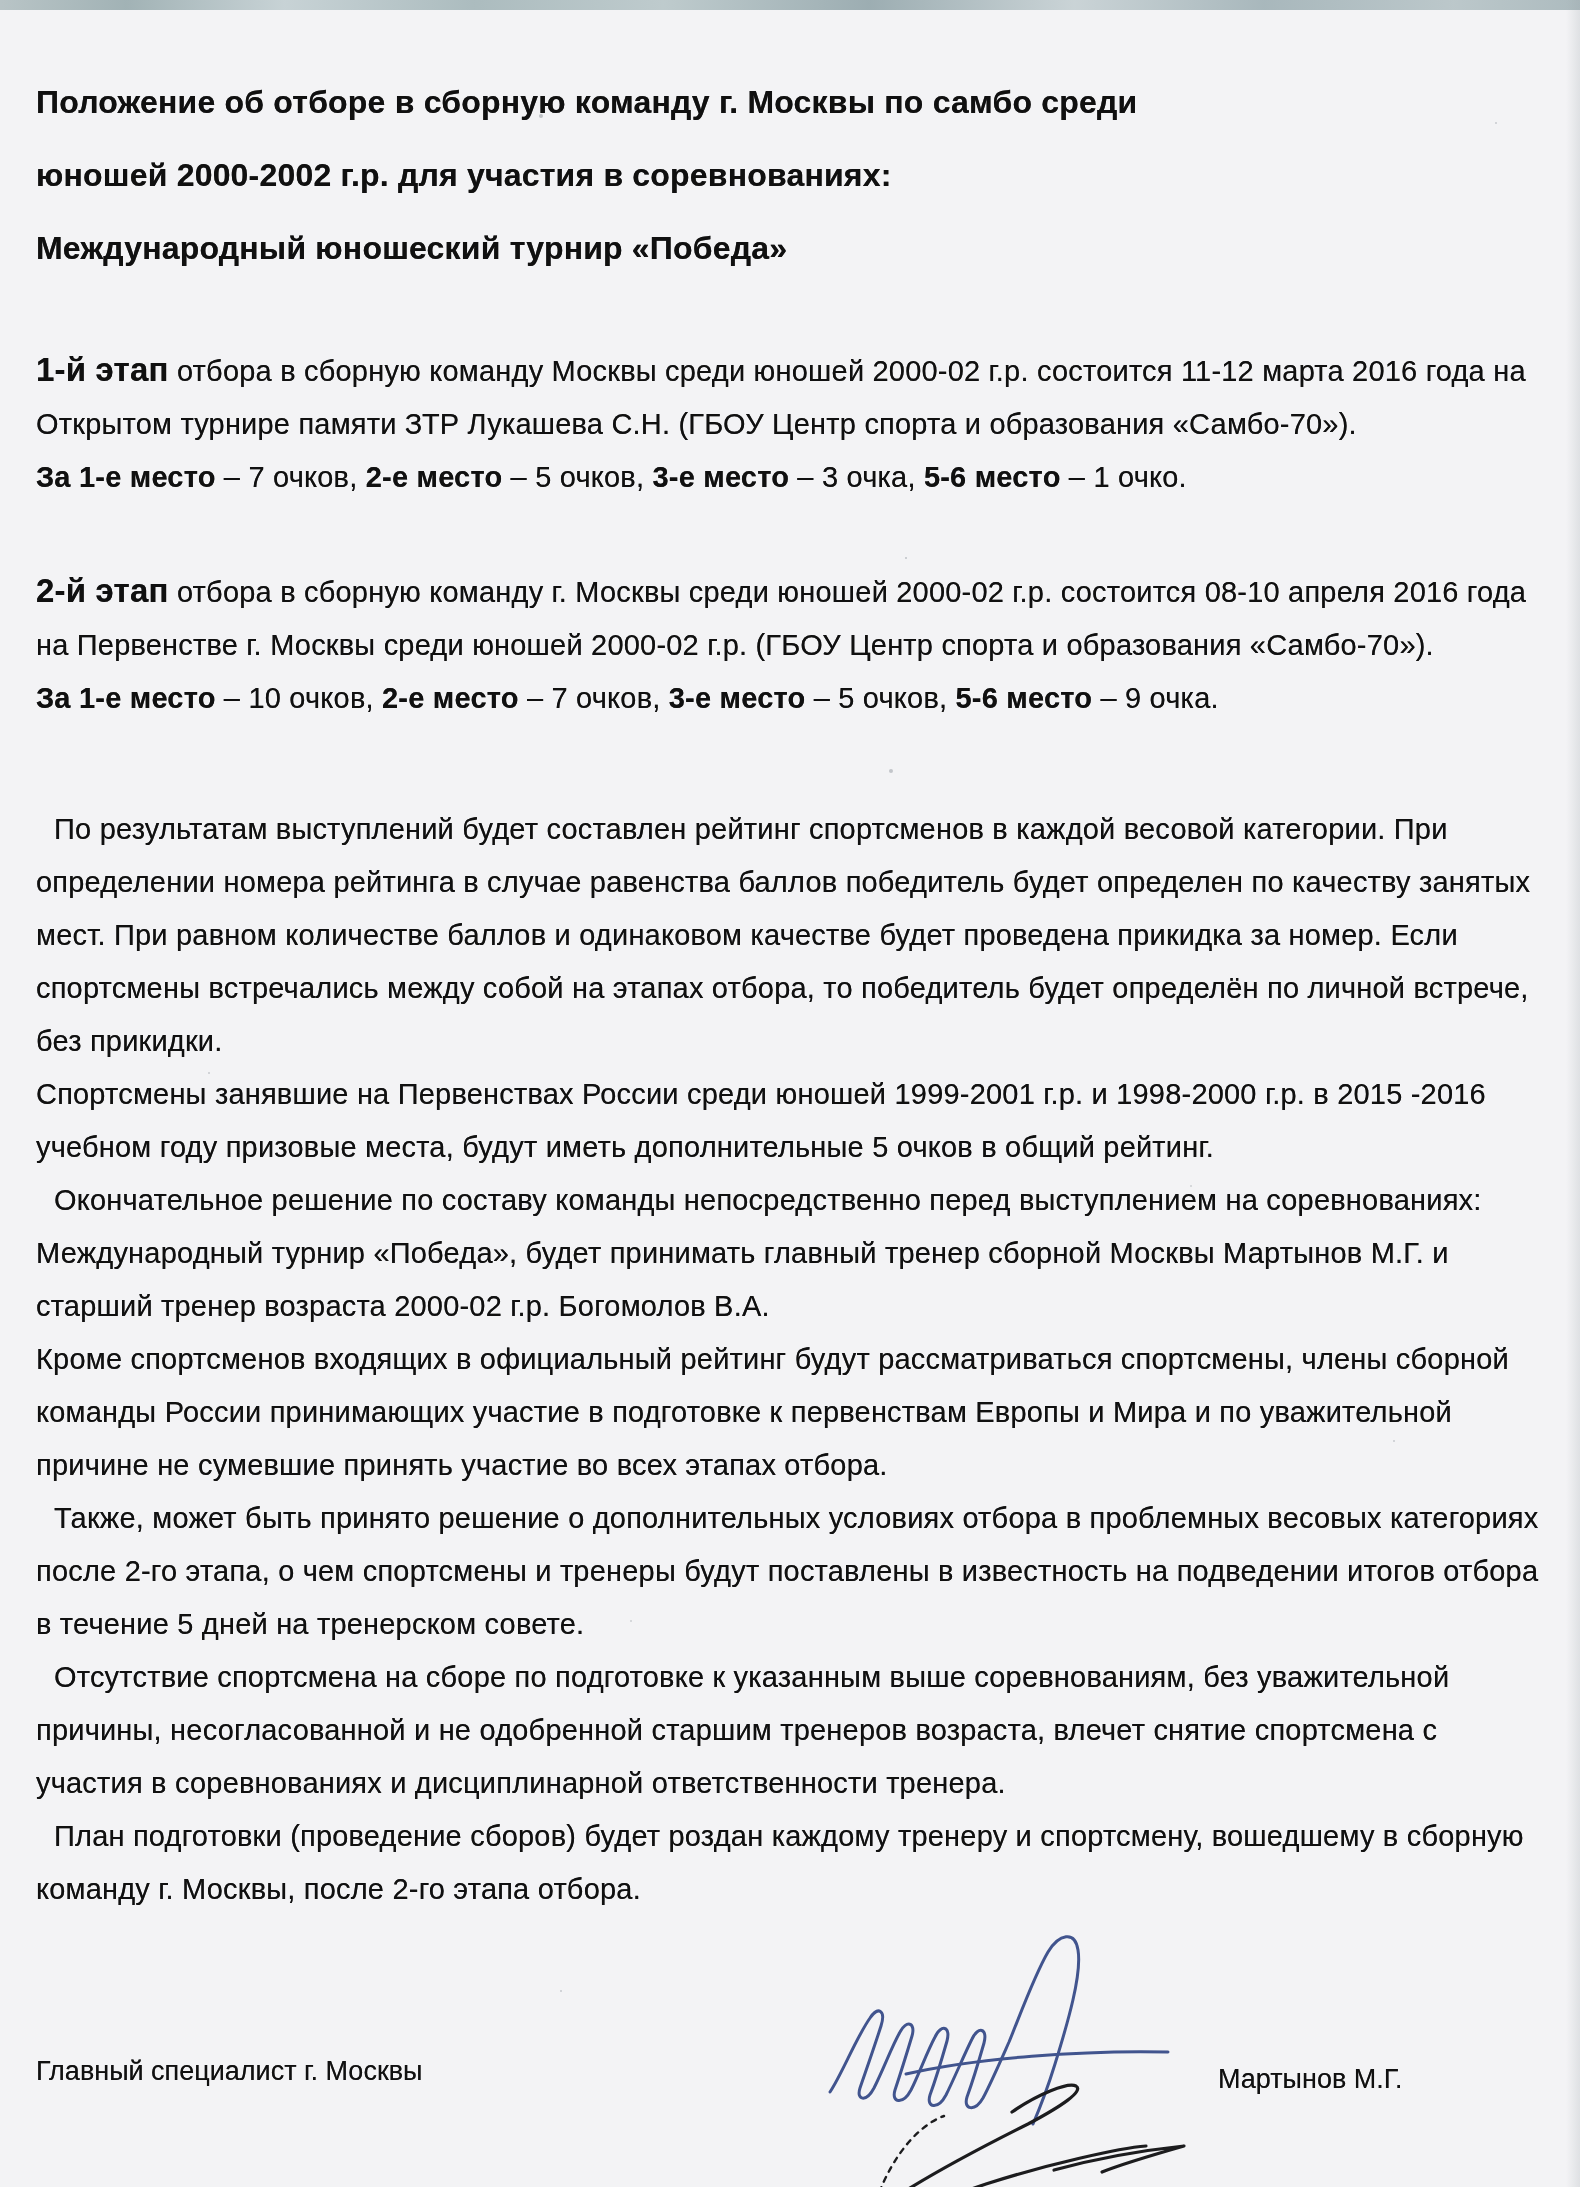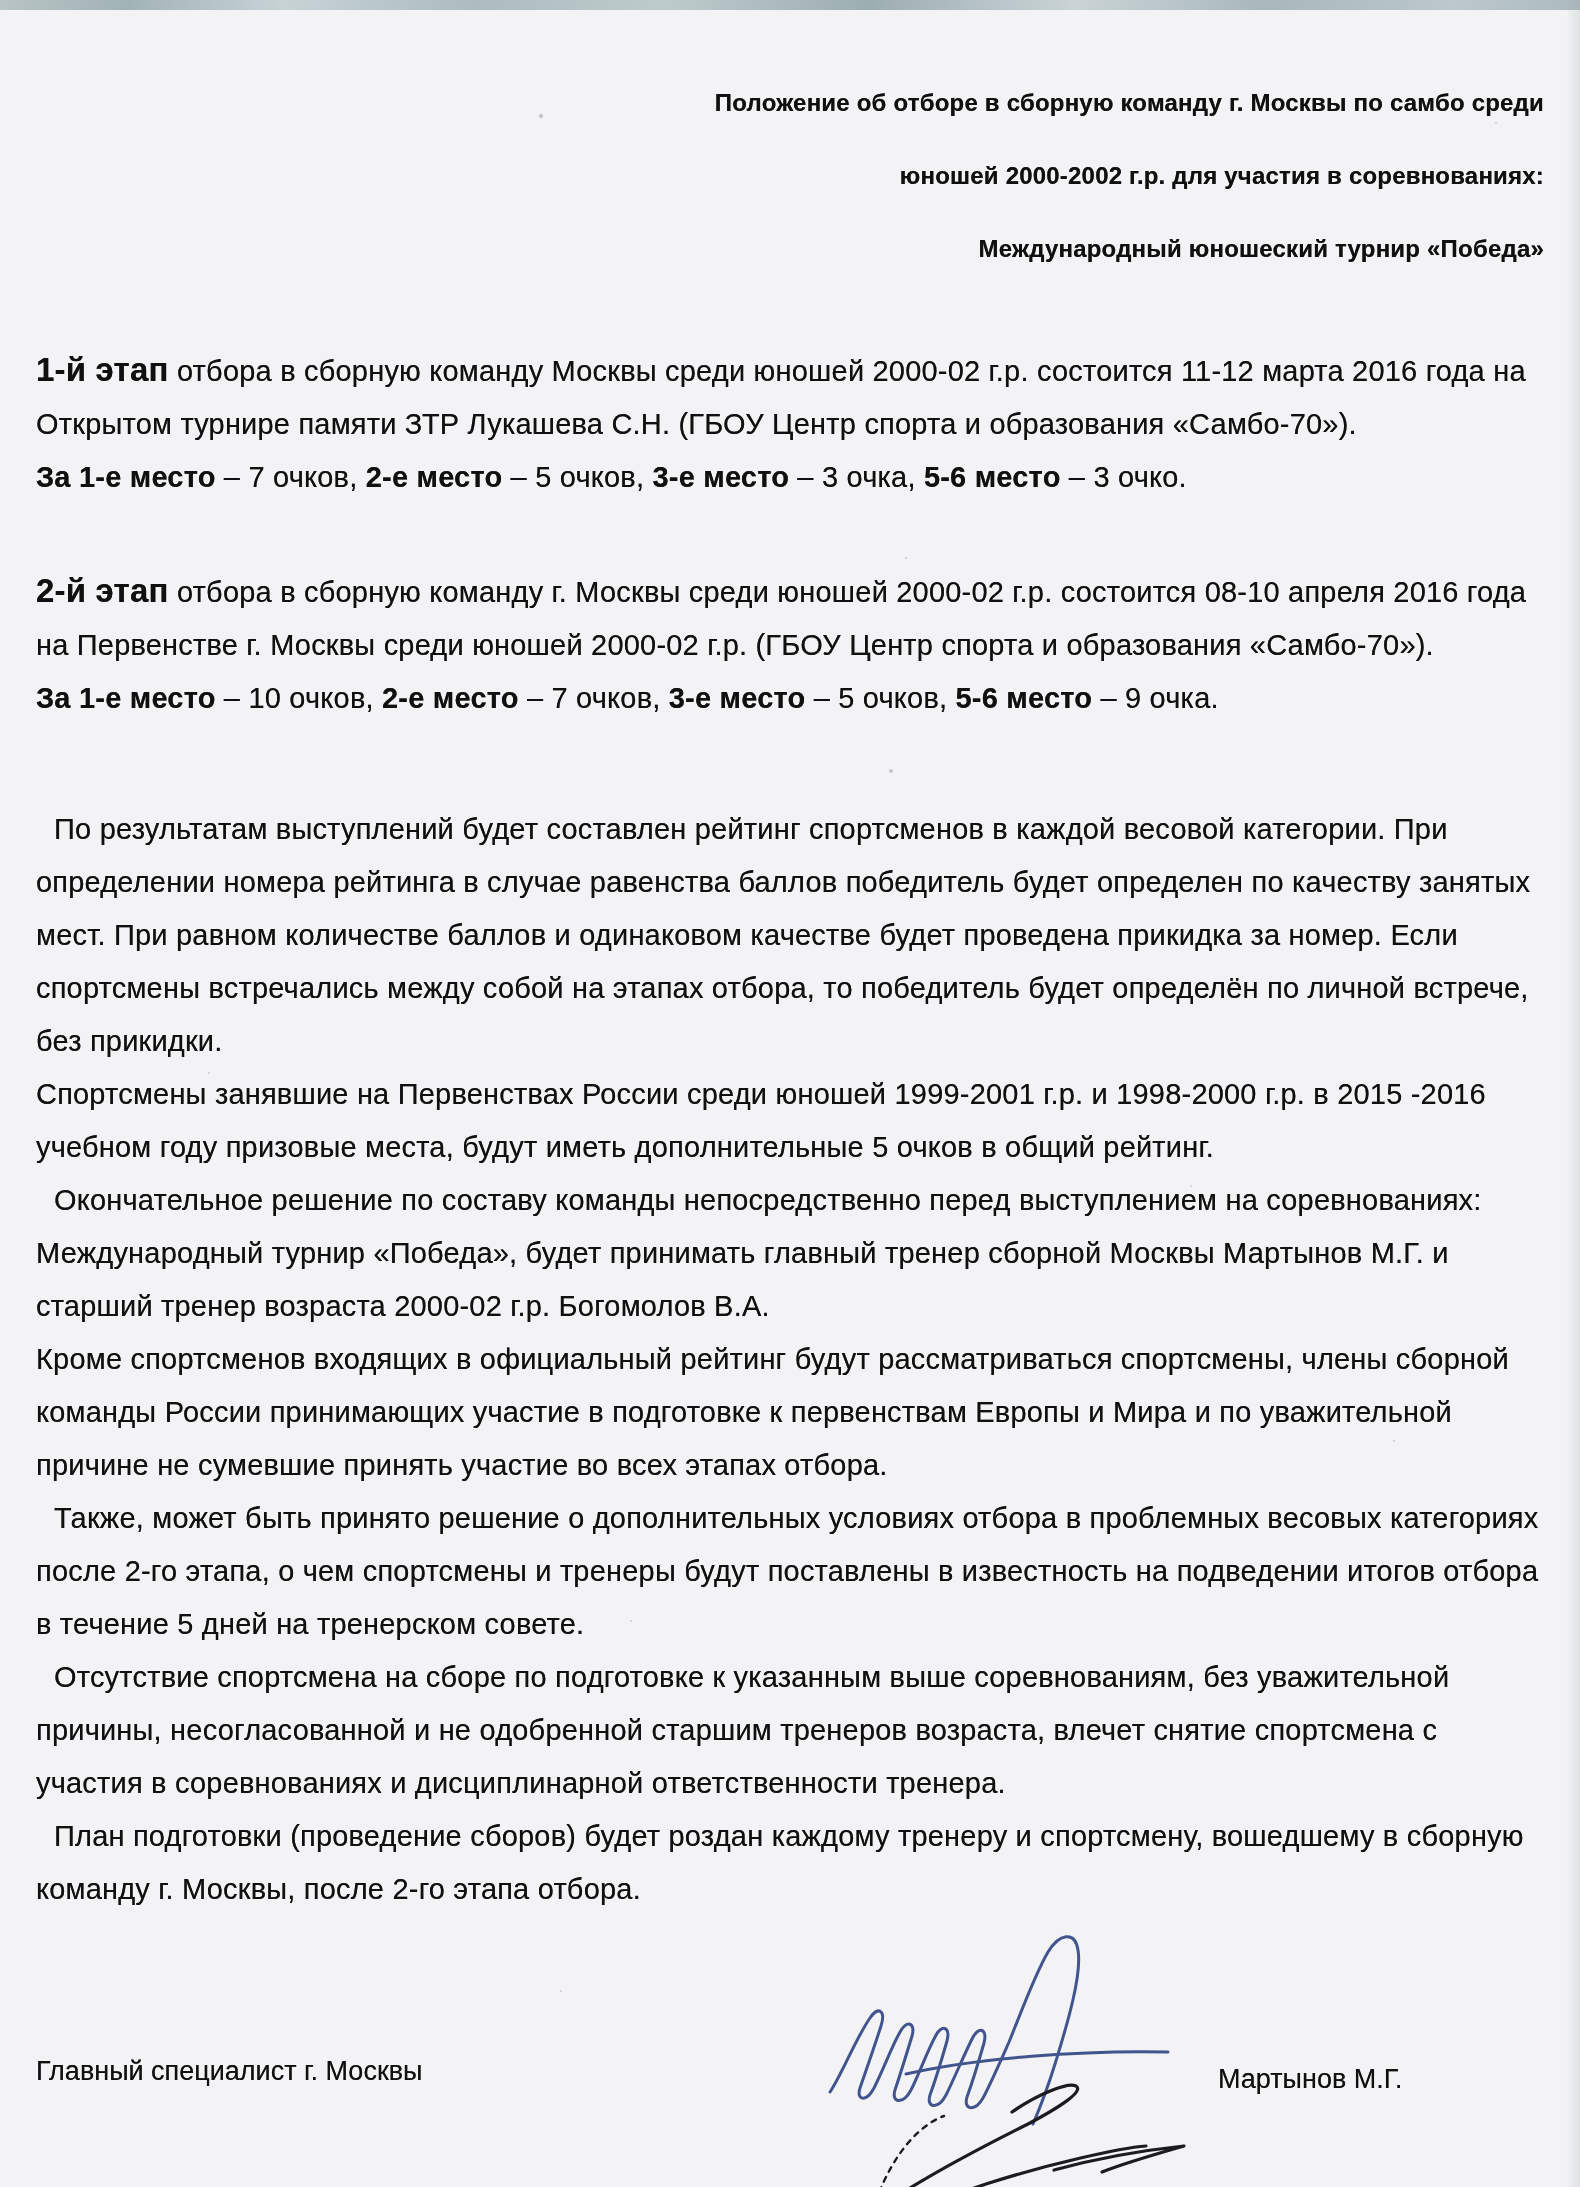--- a/index.html
+++ b/index.html
@@ -41,23 +41,23 @@
       890px 770px 0 1px rgba(70,80,90,.28),
       208px 1072px 0 0 rgba(70,80,90,.25),
       1495px 122px 0 0 rgba(70,80,90,.25),
       1393px 1440px 0 0 rgba(70,80,90,.25),
       560px 1990px 0 0 rgba(70,80,90,.25),
       1190px 1185px 0 0 rgba(70,80,90,.22),
       630px 1620px 0 0 rgba(70,80,90,.22);
   }
 
   .title {
-    text-align: right;
+    text-align: left;
     font-weight: bold;
-    font-size: 24px;
+    font-size: 32px;
     line-height: 73px;
     letter-spacing: 0.2px;
     margin-bottom: 58px;
   }
   .title .t-line { display: block; }
 
   p { margin: 0; }
 
   .stage {
     font-size: 29px;
@@ -112,21 +112,21 @@
   <div class="speckles"></div>
 
   <div class="title">
     <span class="t-line">Положение об отборе в сборную команду г. Москвы по самбо среди</span>
     <span class="t-line">юношей 2000-2002 г.р. для участия в соревнованиях:</span>
     <span class="t-line">Международный юношеский турнир «Победа»</span>
   </div>
 
   <div class="stage1-block">
     <p class="stage"><span class="stage-label">1-й этап</span> <span>отбора в сборную команду Москвы среди юношей 2000-02 г.р. состоится 11-12 марта 2016 года на Открытом турнире памяти ЗТР Лукашева С.Н. (ГБОУ Центр спорта и образования «Самбо-70»).</span></p>
-    <p class="points"><b>За 1-е место</b> <span>– 7 очков,</span> <b>2-е место</b> <span>– 5 очков,</span> <b>3-е место</b> <span>– 3 очка,</span> <b>5-6 место</b> <span>– 3 очко.</span></p>
+    <p class="points"><b>За 1-е место</b> <span>– 7 очков,</span> <b>2-е место</b> <span>– 5 очков,</span> <b>3-е место</b> <span>– 3 очка,</span> <b>5-6 место</b> <span>– 1 очко.</span></p>
   </div>
 
   <div class="stage2-block">
     <p class="stage"><span class="stage-label">2-й этап</span> <span>отбора в сборную команду г. Москвы среди юношей 2000-02 г.р. состоится 08-10 апреля 2016 года на Первенстве г. Москвы среди юношей 2000-02 г.р. (ГБОУ Центр спорта и образования «Самбо-70»).</span></p>
     <p class="points"><b>За 1-е место</b> <span>– 10 очков,</span> <b>2-е место</b> <span>– 7 очков,</span> <b>3-е место</b> <span>– 5 очков,</span> <b>5-6 место</b> <span>– 9 очка.</span></p>
   </div>
 
   <div class="body-text">
     <p class="ind">По результатам выступлений будет составлен рейтинг спортсменов в каждой весовой категории. При определении номера рейтинга в случае равенства баллов победитель будет определен по качеству занятых мест. При равном количестве баллов и одинаковом качестве будет проведена прикидка за номер. Если спортсмены встречались между собой на этапах отбора, то победитель будет определён по личной встрече, без прикидки.</p>
     <p>Спортсмены занявшие на Первенствах России среди юношей 1999-2001 г.р. и 1998-2000 г.р. в 2015 -2016 учебном году призовые места, будут иметь дополнительные 5 очков в общий рейтинг.</p>

